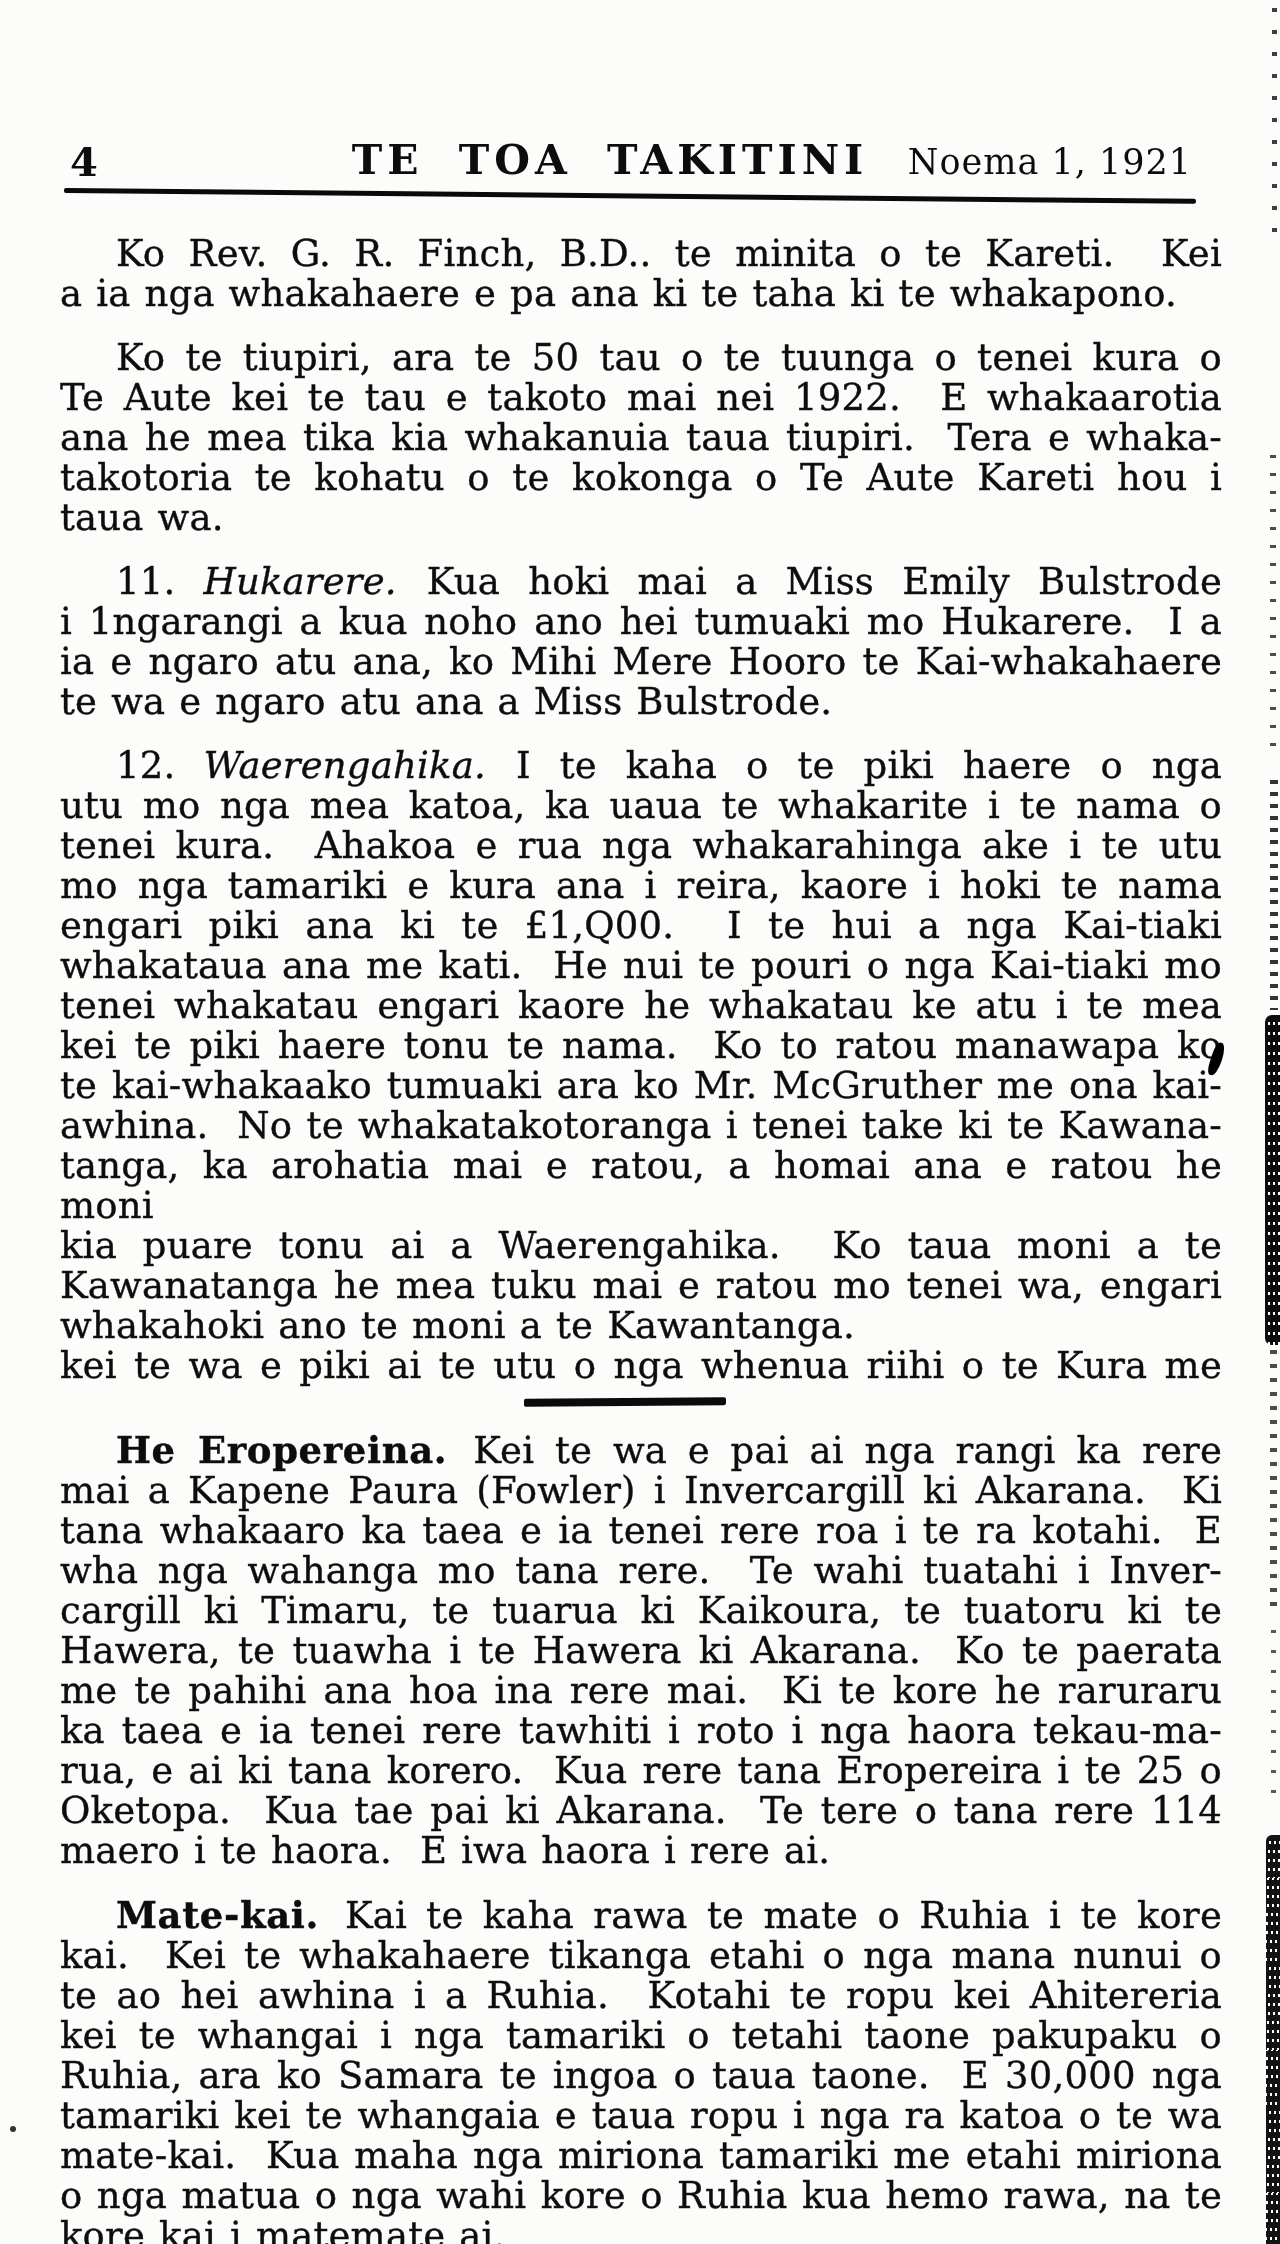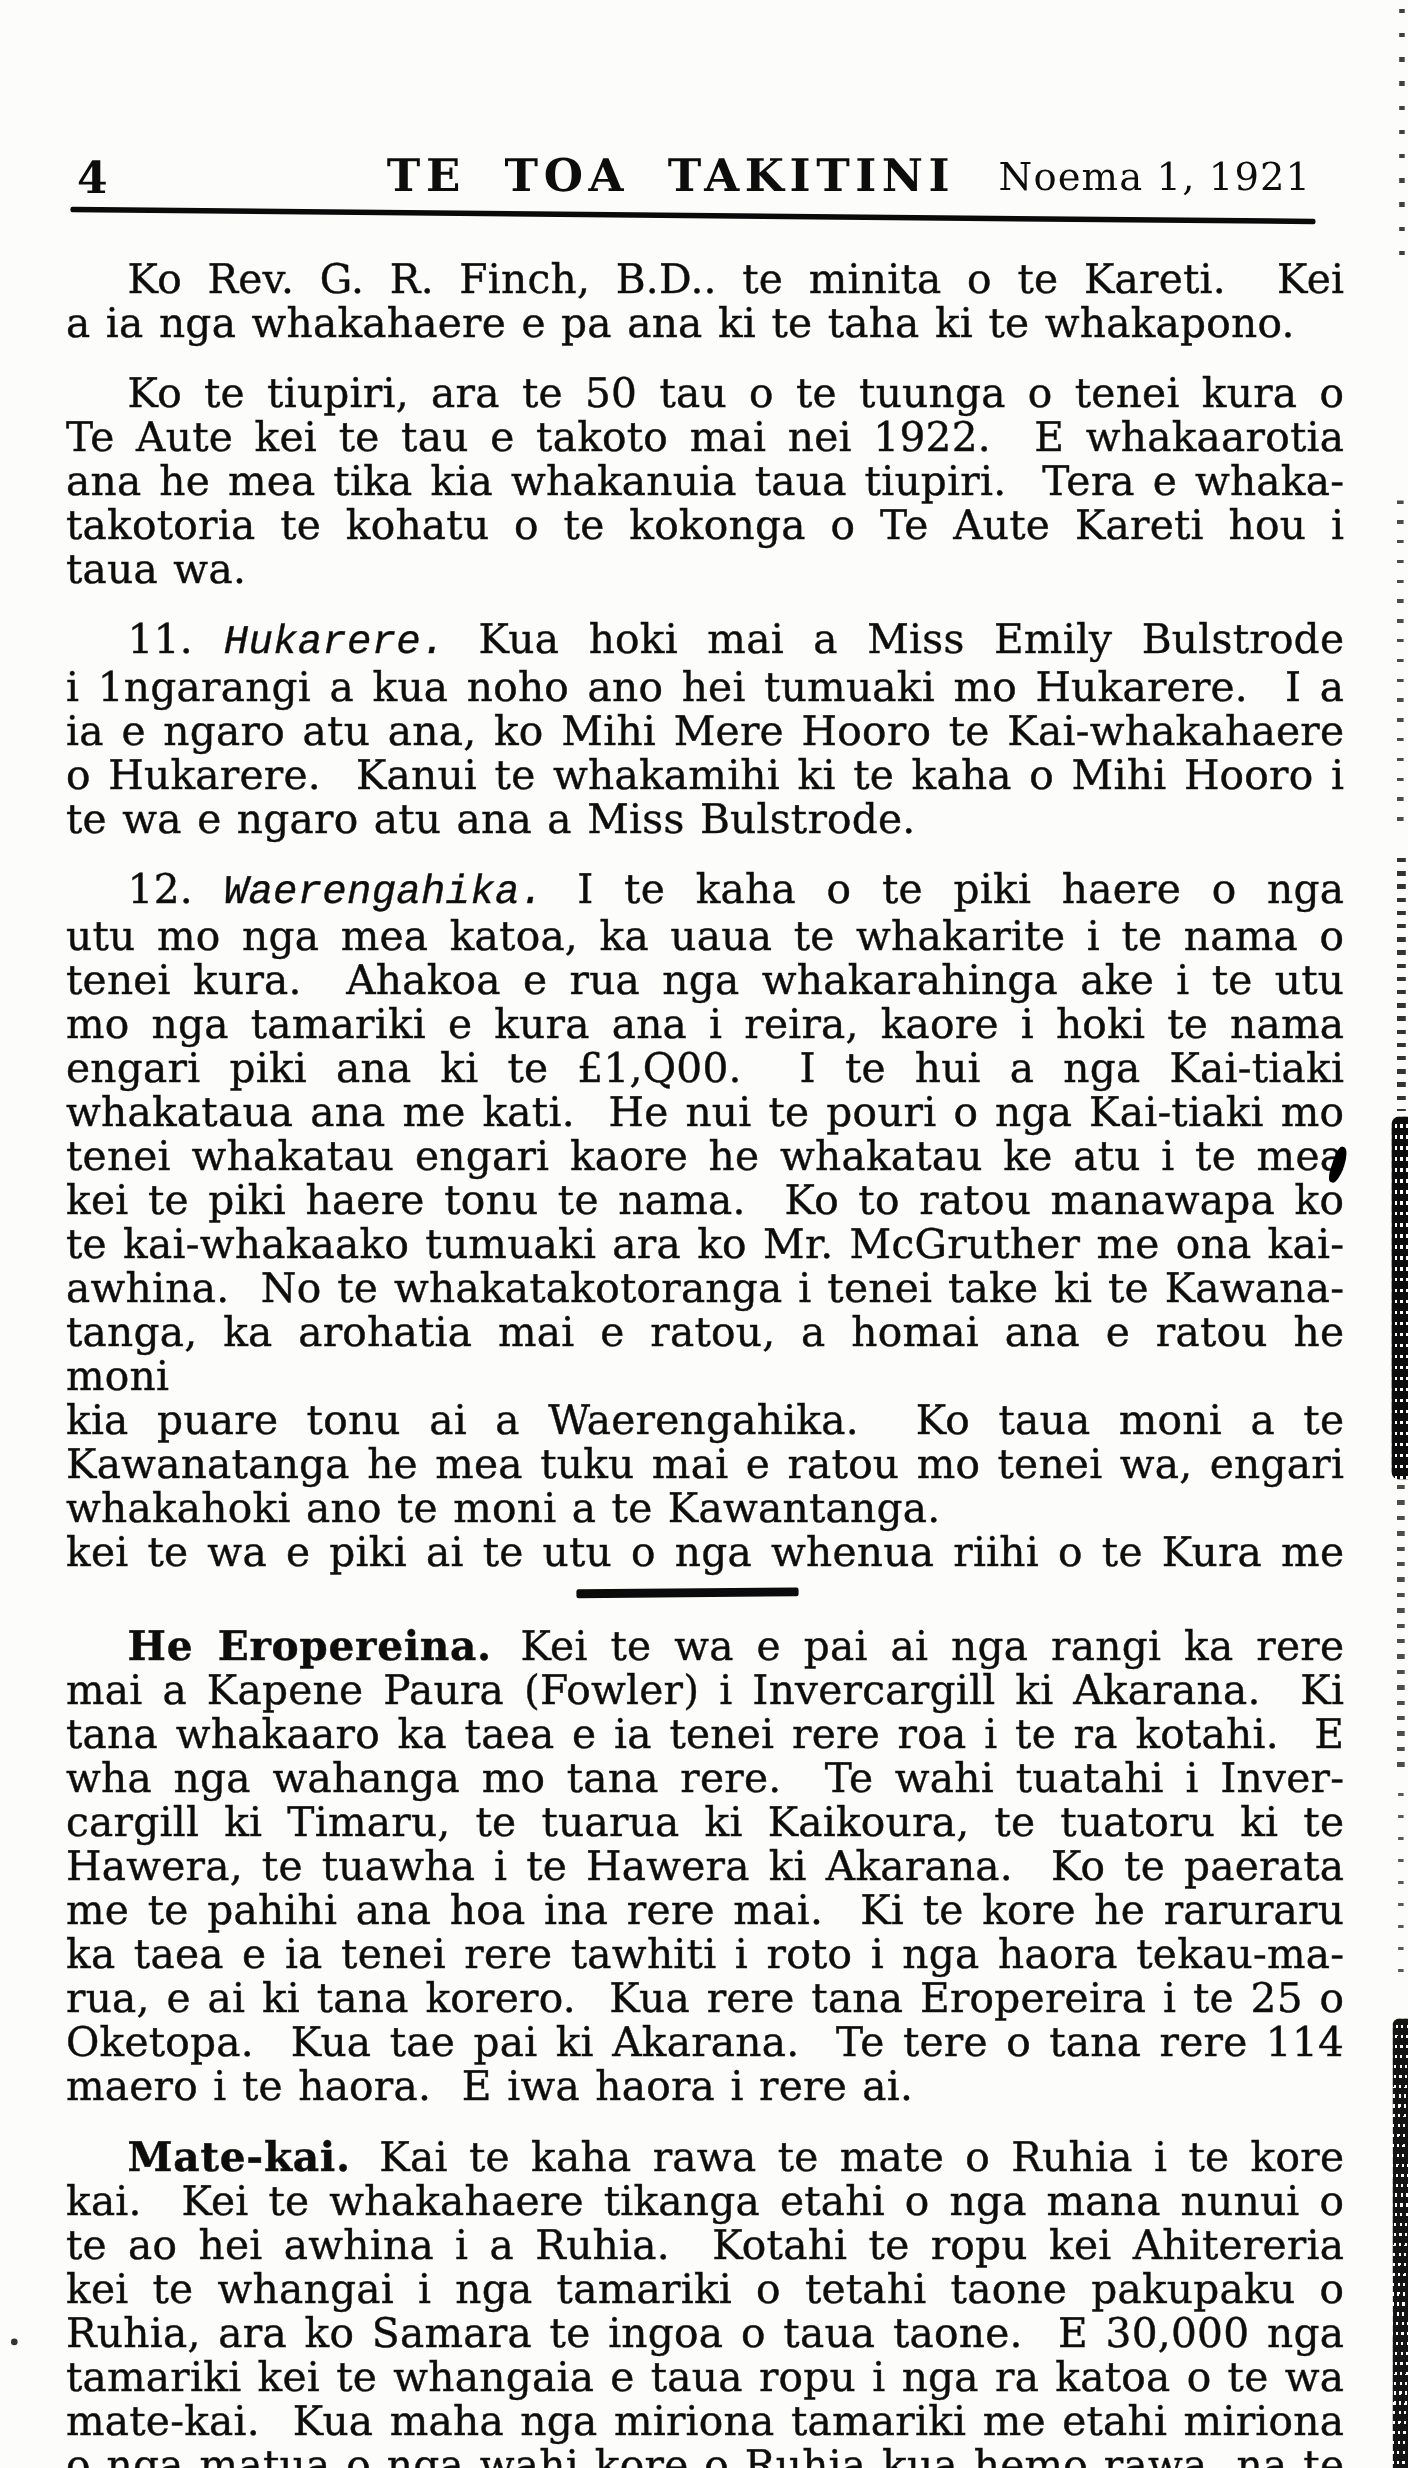--- a/index.html
+++ b/index.html
@@ -21,21 +21,21 @@
     position:absolute;left:60px;top:210px;width:1162px;
     font-size:37px;line-height:40px;letter-spacing:0.2px;word-spacing:2px;
     -webkit-text-stroke:0.4px #1c1c1c;
   }
   .jline{text-align:justify;text-align-last:justify;text-justify:inter-word;white-space:pre-wrap;}
   .jline.last{text-align-last:left;}
   .jline.first{padding-left:56px;margin-top:24px;}
   .para.numbered{margin-top:18px;}
   .para.lead-para{margin-top:14px;}
   .num{margin-right:28px;}
-  .sec-title{font-style:italic;margin-right:30px;font-family:Liberation Mono, monospace;}
+  .sec-title{font-style:italic;margin-right:30px;}
   .lead{font-weight:bold;margin-right:26px;letter-spacing:0.6px;}
   .section-divider{width:202px;height:8px;background:#0b0b0b;margin:12px 0 10px 464px;
     transform:rotate(-0.5deg);border-radius:2px;}
   
   .noise{position:absolute;pointer-events:none;}
   .n1{right:3px;top:8px;width:5px;height:240px;opacity:.75;
       background:repeating-linear-gradient(180deg,#000 0 4px,transparent 4px 22px);}
   .n2{right:4px;top:455px;width:6px;height:300px;opacity:.7;
       background:repeating-linear-gradient(180deg,#000 0 3px,transparent 3px 18px);}
   .n3{right:2px;top:780px;width:8px;height:230px;opacity:.8;
@@ -76,21 +76,20 @@
         <div class="jline first">Ko te tiupiri, ara te 50 tau o te tuunga o tenei kura o</div>
         <div class="jline">Te Aute kei te tau e takoto mai nei 1922.  E whakaarotia</div>
         <div class="jline">ana he mea tika kia whakanuia taua tiupiri.  Tera e whaka-</div>
         <div class="jline">takotoria te kohatu o te kokonga o Te Aute Kareti hou i</div>
         <div class="jline last">taua wa.</div>
       </div>
       <div class="para numbered">
         <div class="jline first"><span class="num">11.</span><span class="sec-title">Hukarere.</span><span>Kua hoki mai a Miss Emily Bulstrode</span></div>
         <div class="jline">i 1ngarangi a kua noho ano hei tumuaki mo Hukarere.  I a</div>
         <div class="jline">ia e ngaro atu ana, ko Mihi Mere Hooro te Kai-whakahaere</div>
-        <div class="jline">o Hukarere.  Kanui te whakamihi ki te kaha o Mihi Hooro i</div>
         <div class="jline last">te wa e ngaro atu ana a Miss Bulstrode.</div>
       </div>
       <div class="para numbered">
         <div class="jline first"><span class="num">12.</span><span class="sec-title">Waerengahika.</span><span>I te kaha o te piki haere o nga</span></div>
         <div class="jline">utu mo nga mea katoa, ka uaua te whakarite i te nama o</div>
         <div class="jline">tenei kura.  Ahakoa e rua nga whakarahinga ake i te utu</div>
         <div class="jline">mo nga tamariki e kura ana i reira, kaore i hoki te nama</div>
         <div class="jline">engari piki ana ki te £1,Q00.  I te hui a nga Kai-tiaki</div>
         <div class="jline">whakataua ana me kati.  He nui te pouri o nga Kai-tiaki mo</div>
         <div class="jline">tenei whakatau engari kaore he whakatau ke atu i te mea</div>

